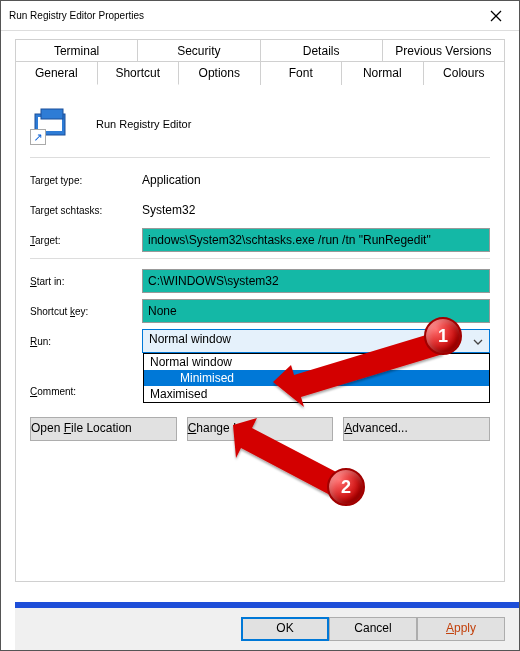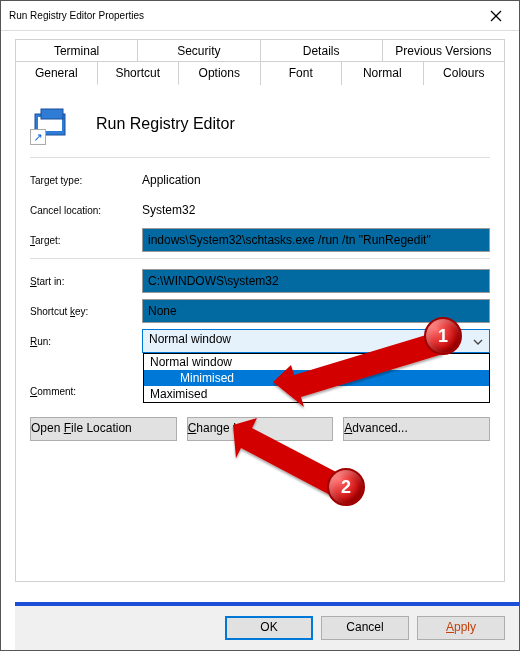--- a/index.html
+++ b/index.html
@@ -90,21 +90,21 @@
   .shortcut-icon .folder {
     position:absolute; inset:0;
   }
   .shortcut-icon .arrow-badge {
     position: absolute; left: -2px; bottom: -2px;
     width: 16px; height: 16px;
     background: #fff; border: 1px solid #aaa;
     display:flex;align-items:center;justify-content:center;
     font-size: 11px; color: #0b61d6;
   }
-  .app-name { font-size: 16px; }
+  .app-name { font-size: 11px; }
 
   .hr { border: 0; border-top: 1px solid #ddd; margin: 6px 0 10px 0; }
 
   
   .formrow {
     display: flex; align-items: center;
     margin: 6px 0;
     min-height: 24px;
   }
   .formrow .lbl {
@@ -114,21 +114,21 @@
   .formrow .val {
     flex: 1;
     font-size: 12px;
   }
   .input {
     width: 100%;
     height: 24px;
     border: 1px solid #999;
     padding: 2px 5px;
     font: inherit;
-    background: #0369a1;
+    background: #14b8a6;
   }
   .select-box {
     width: 100%;
     height: 24px;
     border: 1px solid #0078d7;
     background: #e5f1fb;
     padding: 2px 20px 2px 6px;
     position: relative;
     color: #000;
   }
@@ -169,24 +169,24 @@
     border: 1px solid #adadad;
     font: inherit;
     padding-top: 3px;
   }
 
   
   .dlg-bottom {
     position: absolute;
     left: 14px; right: 0; bottom: 0;
     height: 48px;
-    border-top: 4px solid #1d4ed8;
+    border-top: 6px solid #1d4ed8;
     background: #f0f0f0;
     display: flex; align-items: center; justify-content: flex-end;
-    gap: 8px; padding-right: 14px;
+    gap: 0; padding-right: 14px;
   }
   .dlgbtn {
     width: 88px; height: 24px;
     background: #e1e1e1;
     border: 1px solid #adadad;
     font: inherit;
     padding-top: 3px;
     text-align: center;
   }
   .dlgbtn.primary {
@@ -262,21 +262,21 @@
           <div class="app-name">Run Registry Editor</div>
         </div>
 
         <hr class="hr">
 
         <div class="formrow">
           <div class="lbl">Target type:</div>
           <div class="val">Application</div>
         </div>
         <div class="formrow">
-          <div class="lbl">Cancel location:</div>
+          <div class="lbl">Target schtasks:</div>
           <div class="val">System32</div>
         </div>
 
         <div class="formrow">
           <div class="lbl"><span class="u">T</span><span>arget:</span></div>
           <div class="val">
             <input class="input" value="indows\System32\schtasks.exe /run /tn &quot;RunRegedit&quot;" style="">
           </div>
         </div>
 

